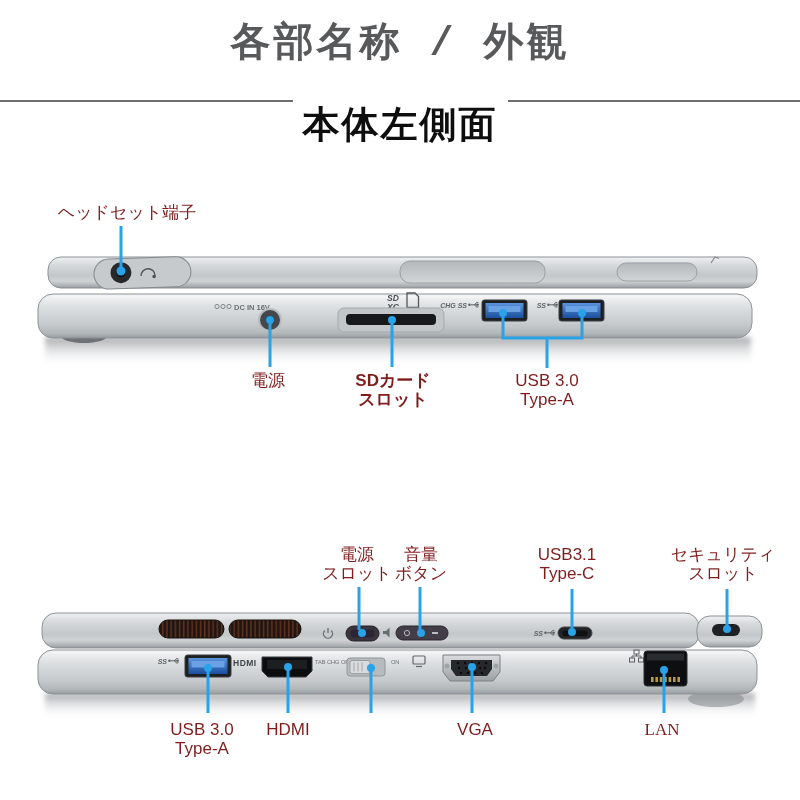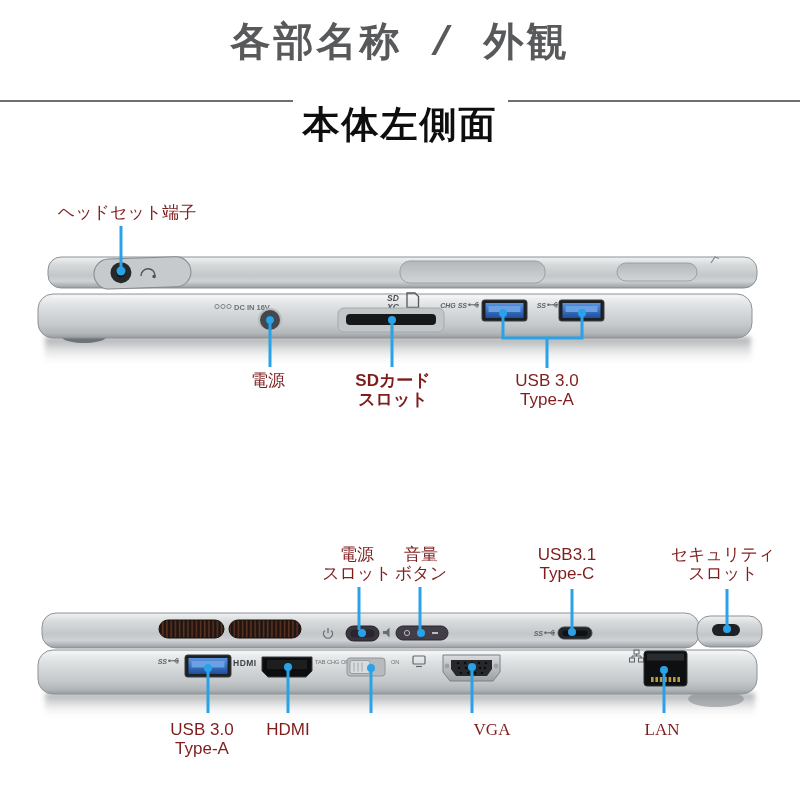--- a/index.html
+++ b/index.html
@@ -336,20 +336,20 @@
     <div>スロット</div>
   </div>
 
   <div class="lbl" style="left:202px;top:720px;">
     <div>USB 3.0</div>
     <div>Type-A</div>
   </div>
   <div class="lbl" style="left:288px;top:720px;">
     <div>HDMI</div>
   </div>
-  <div class="lbl" style="left:492px;top:720px;font-family:Liberation Serif, serif;">
+  <div class="lbl" style="left:475px;top:720px;">
     <div>VGA</div>
   </div>
   <div class="lbl" style="left:662px;top:720px;font-family:Liberation Serif, serif;">
     <div>LAN</div>
   </div>
 
 </div>
 
 </body></html>

